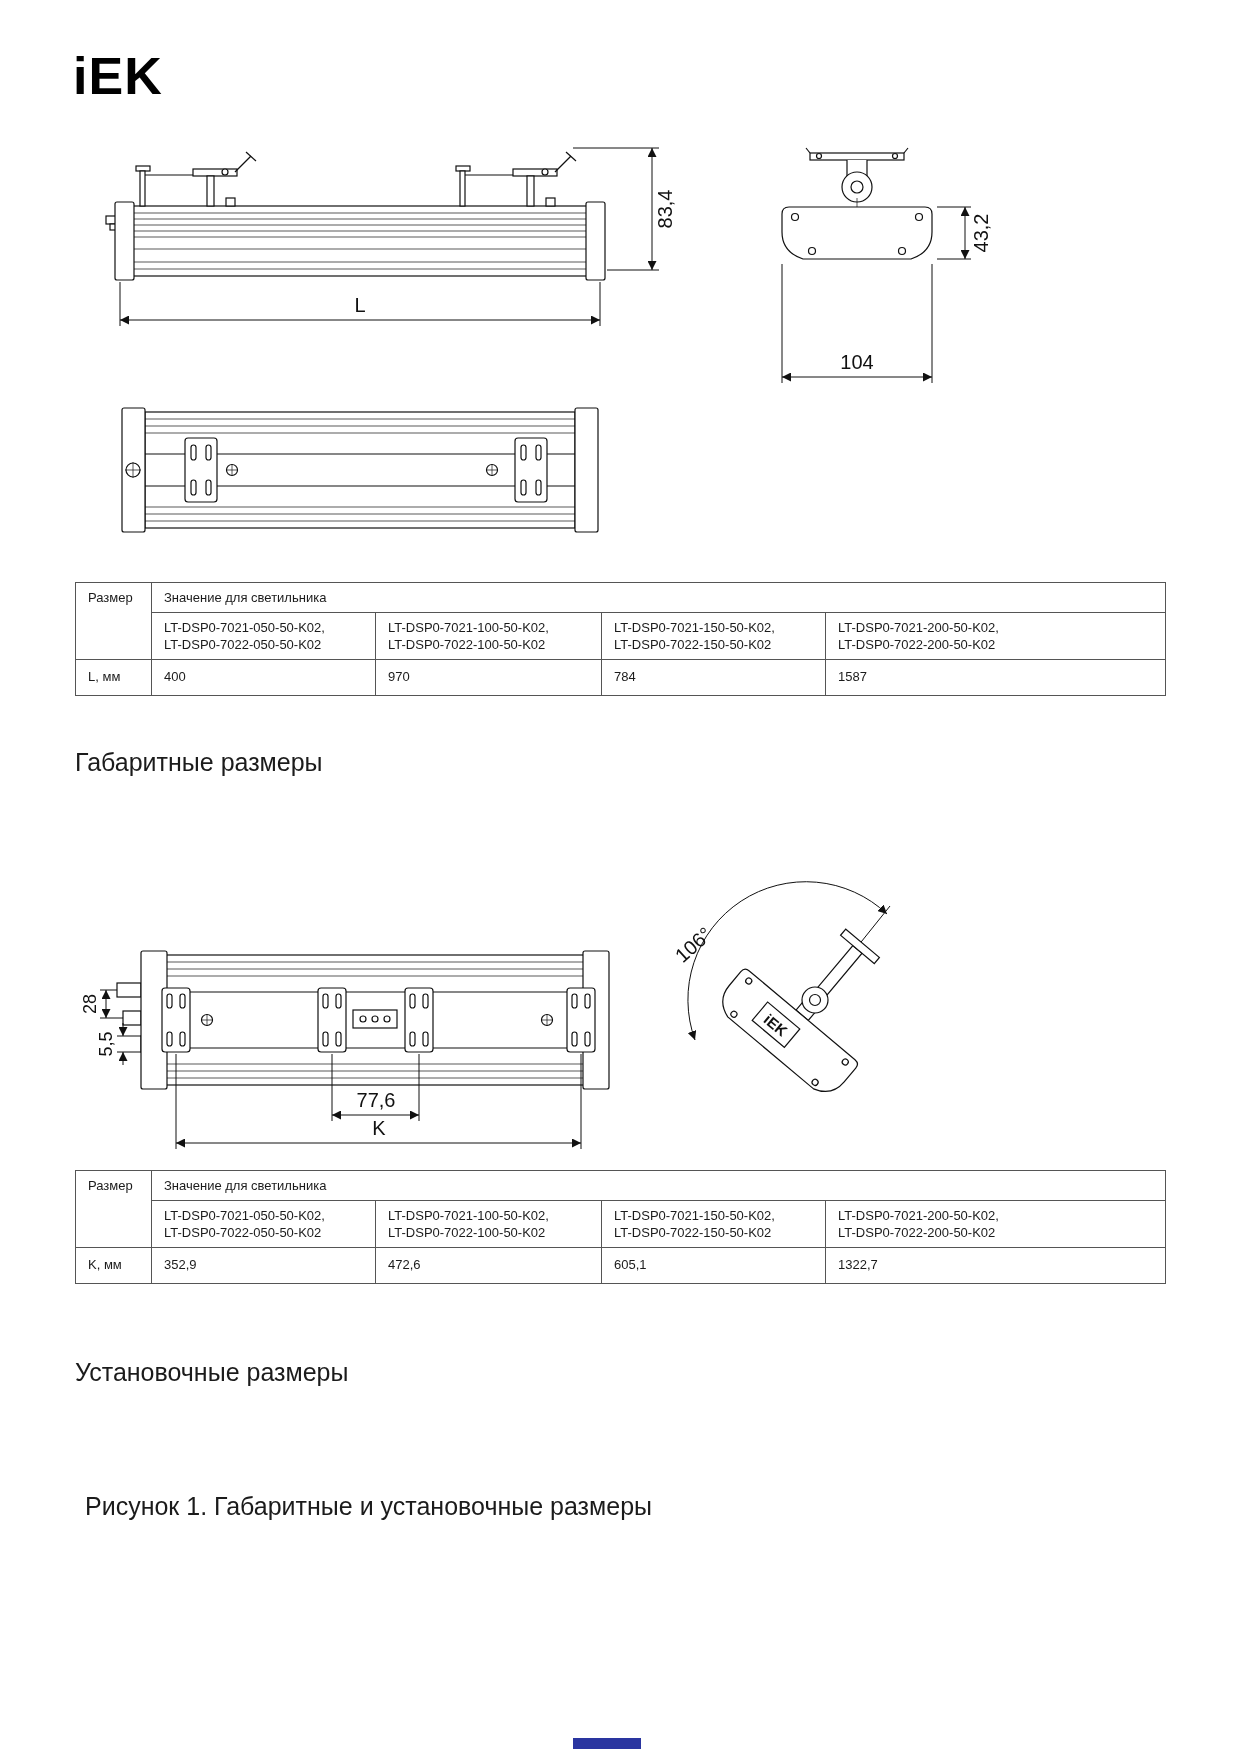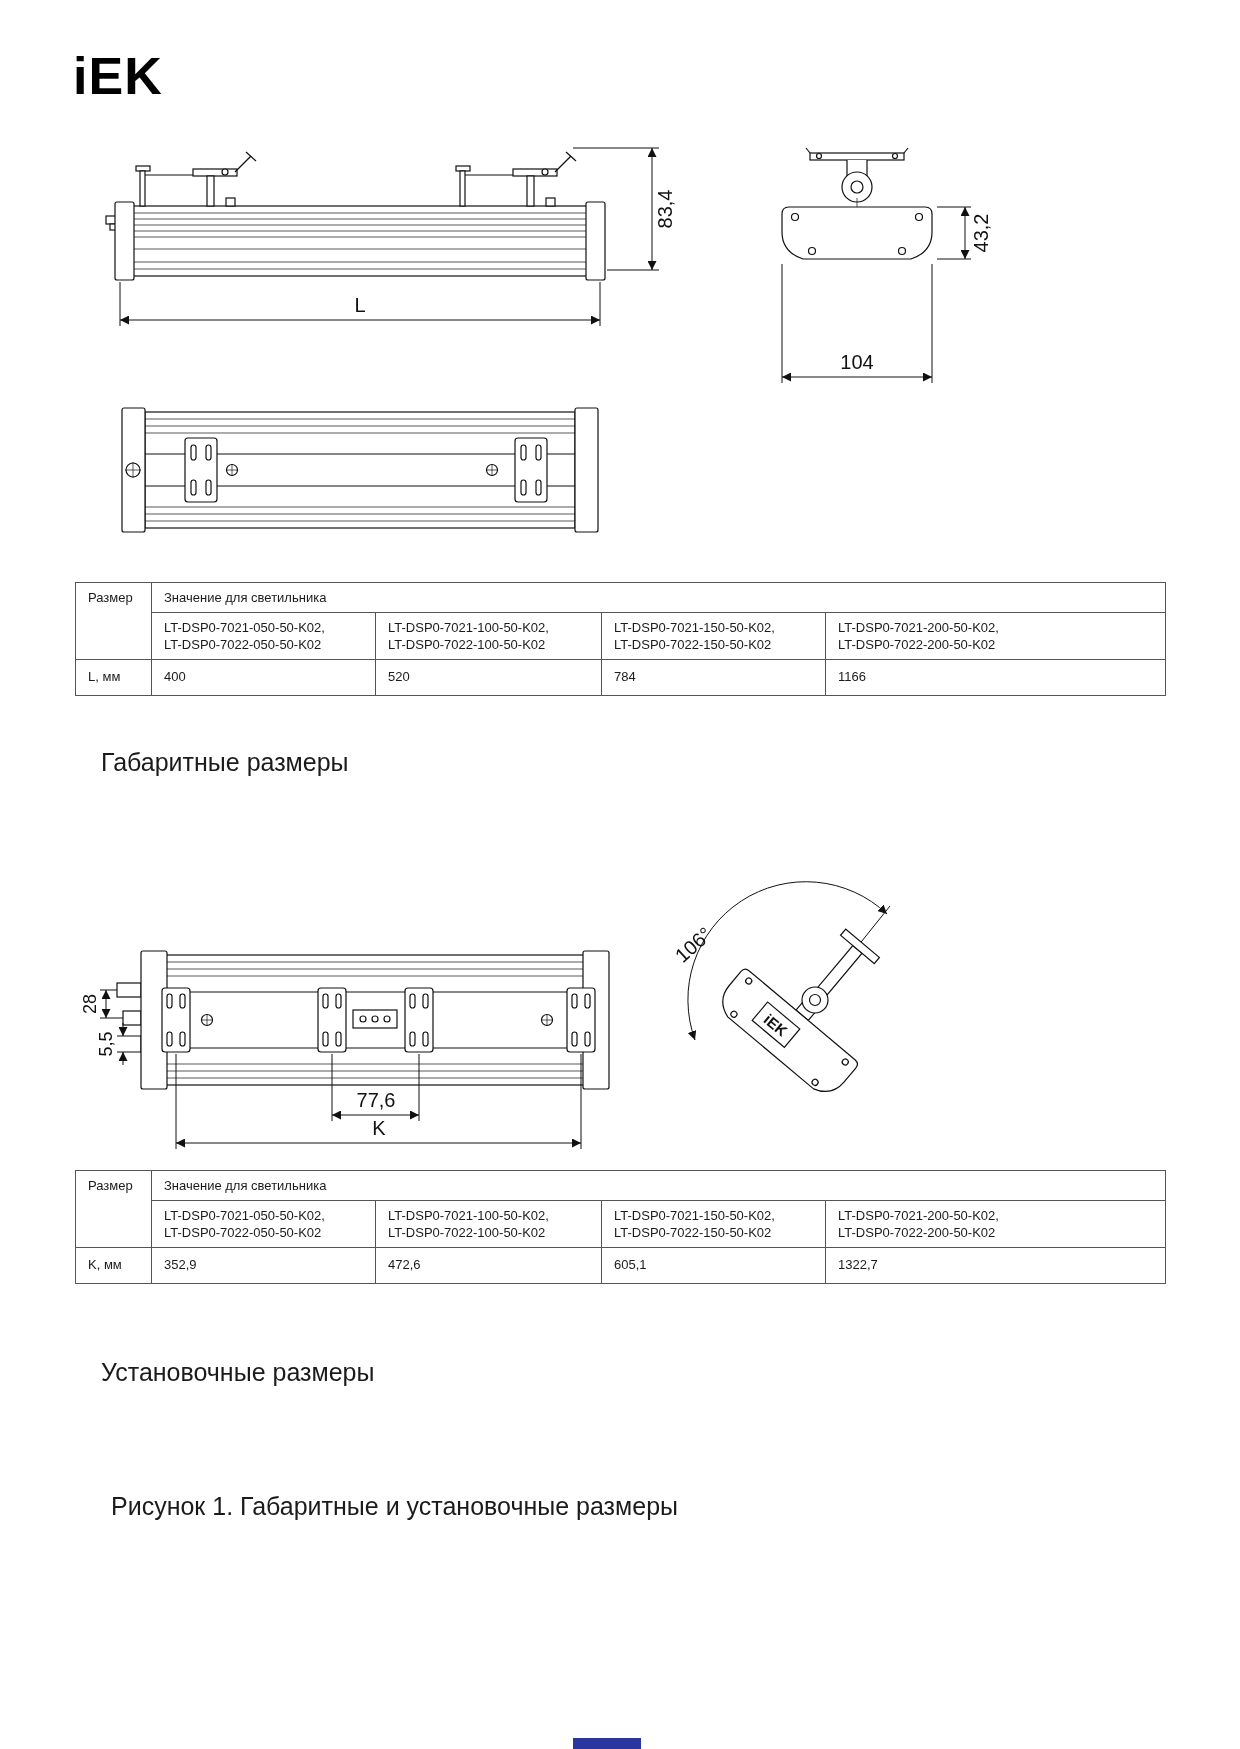--- a/index.html
+++ b/index.html
@@ -7,21 +7,21 @@
   body {
     width:1240px; height:1749px; position:relative;
     font-family:"Liberation Sans", sans-serif; color:#1b1b1b;
     overflow:hidden;
   }
   .abs { position:absolute; }
   .logo {
     left:73px; top:46px; font-size:52px; font-weight:800;
     letter-spacing:1px; color:#000;
   }
-  .caption { font-size:25px; color:#1b1b1b;margin-left:26px; }
+  .caption { font-size:25px; color:#1b1b1b; }
   svg { overflow:visible; display:block; }
   svg text { font-family:"Liberation Sans", sans-serif; font-size:20px; fill:#111; }
   .ln   { stroke:#111; stroke-width:1.2; fill:none; }
   .lnf  { stroke:#111; stroke-width:1.2; fill:#fff; }
   .thin { stroke:#111; stroke-width:0.7; fill:none; }
   .dim  { stroke:#111; stroke-width:1; fill:none; }
   table.spec {
     border-collapse:collapse; width:1090px; table-layout:fixed;
     font-size:13px; color:#1b1b1b;
   }
@@ -185,23 +185,23 @@
       <div>LT-DSP0-7022-150-50-K02</div>
     </td>
     <td>
       <div>LT-DSP0-7021-200-50-K02,</div>
       <div>LT-DSP0-7022-200-50-K02</div>
     </td>
   </tr>
   <tr class="vals">
     <td>L, мм</td>
     <td>400</td>
-    <td>520</td>
+    <td>970</td>
     <td>784</td>
-    <td>1166</td>
+    <td>1587</td>
   </tr>
 </tbody>
   </table>
 
 <div class="abs caption" style="left:75px;top:748px">Габаритные размеры</div>
 
 <svg class="abs" style="left:95px;top:930px" width="560" height="235" viewBox="0 0 560 235">
   <defs>
     <marker id="m4" viewBox="0 0 10 10" refX="10" refY="5" markerWidth="9" markerHeight="9" orient="auto-start-reverse">
       <path d="M0 0L10 5L0 10z" fill="#111"></path>

